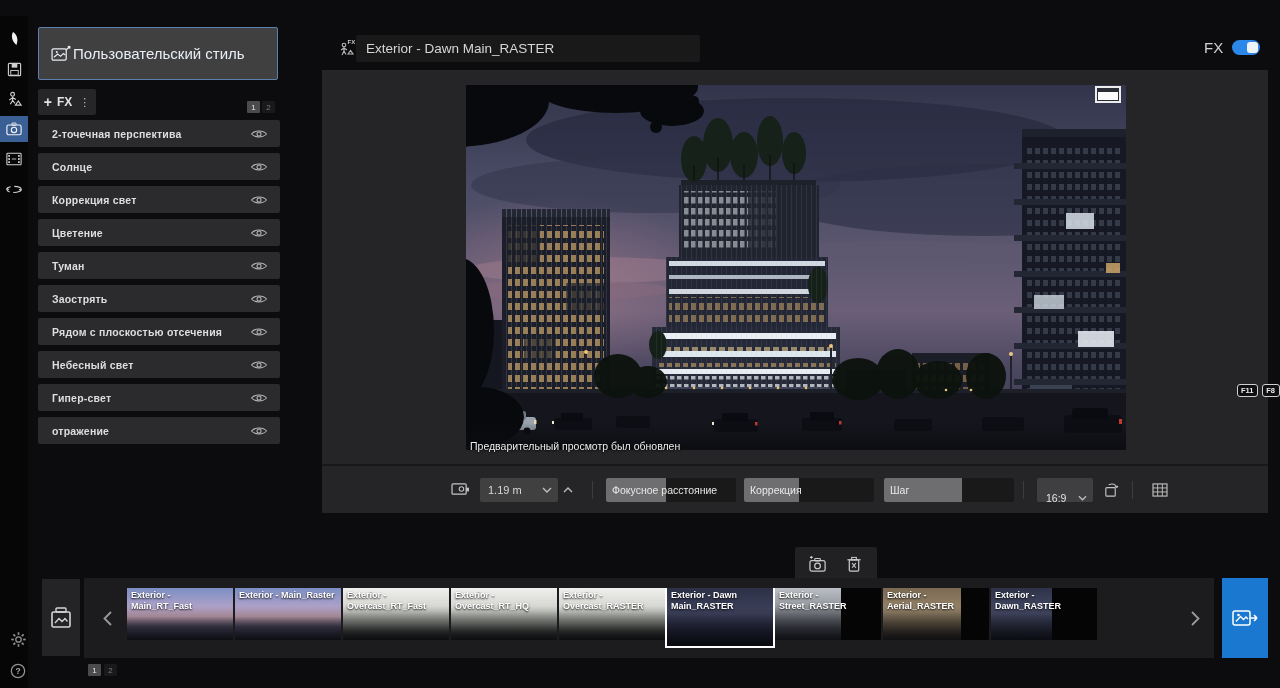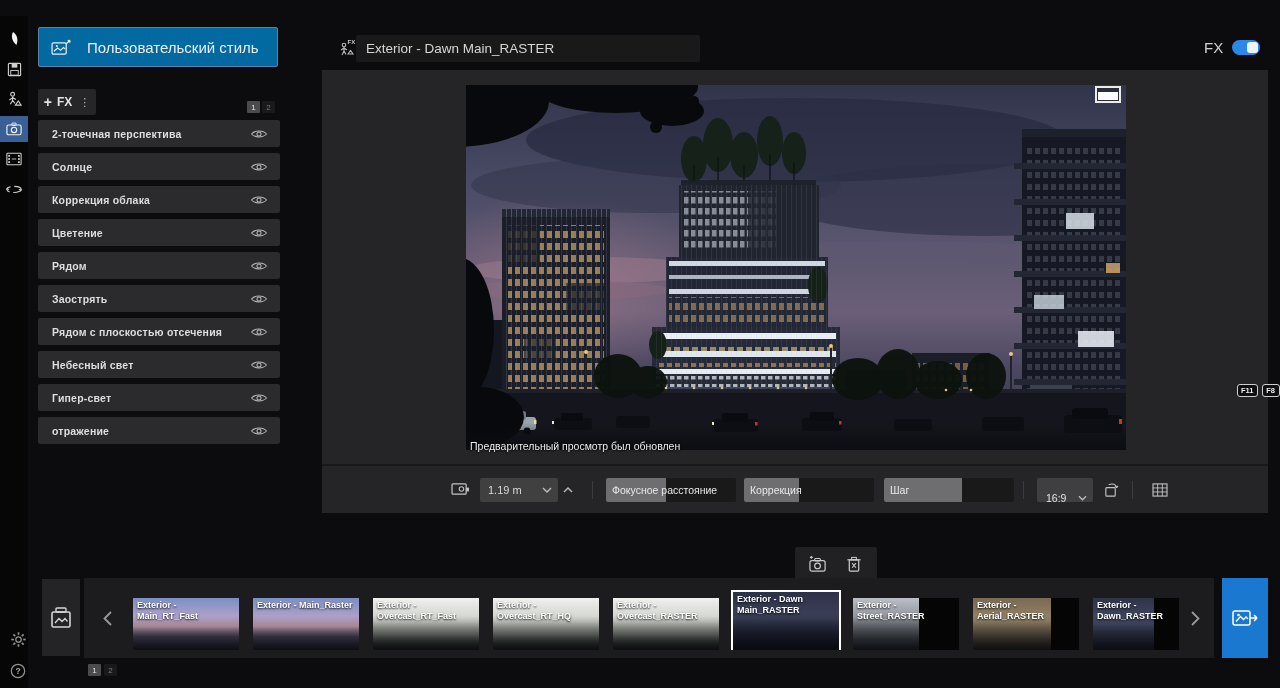--- a/index.html
+++ b/index.html
@@ -15,21 +15,21 @@
   .tb-title { font-size:10.5px; color:#111; }
   .tb-controls { margin-left:auto; display:flex; height:100%; }
   .tb-btn { width:30px; height:16px; display:flex; align-items:center; justify-content:center; cursor:default; }
 
   
   .rail { left:0; top:16px; width:28px; height:672px; background:#060607; }
   .rail-item { width:28px; height:26px; display:flex; align-items:center; justify-content:center; margin-bottom:4px; }
   .rail-item.active { background:#3a5f95; }
 
   
-  .style-btn { left:38px; top:27px; width:240px; height:40px; background:#0369a1; border:1px solid #5d7fae; border-radius:2px; display:flex; align-items:center; gap:15px; padding-left:12px; cursor:pointer; }
+  .style-btn { left:38px; top:27px; width:240px; height:53px; background:#404040; border:1px solid #5d7fae; border-radius:2px; display:flex; align-items:center; gap:1px; padding-left:12px; cursor:pointer; }
   .style-btn span { font-size:15px; color:#e9eef6; }
   .fx-add { left:38px; top:89px; width:58px; height:26px; background:#262628; border-radius:2px; display:flex; align-items:center; justify-content:center; gap:5px; color:#e2e2e2; cursor:pointer; }
   .fx-add .plus { font-size:14px; font-weight:bold; line-height:1; }
   .fx-add .fxl { font-size:12px; font-weight:bold; }
   .fx-add .dots { font-size:11px; color:#bdbdbd; margin-left:2px; }
   .pages-top { left:247px; top:101px; display:flex; gap:2px; }
   .page-chip { width:13px; height:12px; display:flex; align-items:center; justify-content:center; font-size:8px; border-radius:1px; cursor:pointer; }
   .page-chip.on { background:#4b4b4d; color:#e6e6e6; }
   .page-chip.off { background:#19191b; color:#7b7b7b; }
   .fx-list { left:38px; top:120px; width:242px; display:flex; flex-direction:column; gap:6px; }
@@ -75,21 +75,21 @@
 
   
   .cam-actions { left:795px; top:547px; width:82px; height:34px; background:#212123; border-radius:2px; display:flex; align-items:center; justify-content:space-evenly; }
   .cam-actions .btn { width:28px; height:28px; display:flex; align-items:center; justify-content:center; cursor:pointer; }
 
   
   .photoset-box { left:42px; top:579px; width:38px; height:77px; background:#242427; display:flex; align-items:center; justify-content:center; cursor:pointer; }
   .strip { left:84px; top:578px; width:1130px; height:80px; background:#1c1c1e; }
   .strip .chev { position:absolute; top:26px; width:22px; height:28px; display:flex; align-items:center; justify-content:center; cursor:pointer; }
   .chev-left { left:12px; } .chev-right { left:1100px; }
-  .thumbs { position:absolute; left:49px; top:10px; width:1046px; height:62px; display:flex; align-items:flex-end; overflow:hidden;gap:12px; }
+  .thumbs { position:absolute; left:43px; top:10px; width:1046px; height:62px; display:flex; align-items:flex-start; overflow:hidden; }
   .thumb { flex:0 0 auto; width:106px; height:52px; margin-right:2px; background:#050506; position:relative; overflow:hidden; cursor:pointer; }
   .thumb.selected { height:58px; outline:2px solid #fff; z-index:2; }
   .thumb-img { position:absolute; top:0; bottom:0; left:0; width:100%; }
   .thumb-img::after { content:""; position:absolute; inset:0; background:linear-gradient(180deg, rgba(0,0,0,0) 35%, rgba(8,9,14,.78) 100%); }
   .thumb-img.day { background:linear-gradient(180deg,#7b8fc4 0%,#b1a2c8 38%,#d2adbc 55%,#57516a 74%,#23242e 100%); }
   .thumb-img.overcast { background:linear-gradient(180deg,#f0f0ee 0%,#ced0ca 45%,#8b8e85 70%,#3c3f39 88%,#1e201c 100%); }
   .thumb-img.dusk { background:linear-gradient(180deg,#2c3147 0%,#3d415b 45%,#23253a 72%,#101219 100%); }
   .thumb-img.street { background:linear-gradient(180deg,#bcc0c6 0%,#8d9298 40%,#55595f 72%,#26282e 100%); width:62%; }
   .thumb-img.aerial { background:linear-gradient(180deg,#7a6a52 0%,#97856a 45%,#6a5c46 72%,#2e2820 100%); width:74%; }
   .thumb-img.dawn { background:linear-gradient(180deg,#2e3349 0%,#474c68 50%,#1a1c29 100%); width:58%; }
@@ -186,37 +186,37 @@
       <div class="fx-row">
         <span class="lbl">Солнце</span>
         <svg width="18" height="12" viewBox="0 0 24 16">
           <path d="M2 8 C6.5 2.8 17.5 2.8 22 8 C17.5 13.2 6.5 13.2 2 8 Z" fill="none" stroke="#b5b5b5" stroke-width="1.4"></path>
           <circle cx="12" cy="8" r="2.7" fill="none" stroke="#b5b5b5" stroke-width="1.4"></circle>
         </svg>
       </div>
 
 
       <div class="fx-row">
-        <span class="lbl">Коррекция облака</span>
+        <span class="lbl">Коррекция свет</span>
         <svg width="18" height="12" viewBox="0 0 24 16">
           <path d="M2 8 C6.5 2.8 17.5 2.8 22 8 C17.5 13.2 6.5 13.2 2 8 Z" fill="none" stroke="#b5b5b5" stroke-width="1.4"></path>
           <circle cx="12" cy="8" r="2.7" fill="none" stroke="#b5b5b5" stroke-width="1.4"></circle>
         </svg>
       </div>
 
       <div class="fx-row">
         <span class="lbl">Цветение</span>
         <svg width="18" height="12" viewBox="0 0 24 16">
           <path d="M2 8 C6.5 2.8 17.5 2.8 22 8 C17.5 13.2 6.5 13.2 2 8 Z" fill="none" stroke="#b5b5b5" stroke-width="1.4"></path>
           <circle cx="12" cy="8" r="2.7" fill="none" stroke="#b5b5b5" stroke-width="1.4"></circle>
         </svg>
       </div>
 
       <div class="fx-row">
-        <span class="lbl">Рядом</span>
+        <span class="lbl">Туман</span>
         <svg width="18" height="12" viewBox="0 0 24 16">
           <path d="M2 8 C6.5 2.8 17.5 2.8 22 8 C17.5 13.2 6.5 13.2 2 8 Z" fill="none" stroke="#b5b5b5" stroke-width="1.4"></path>
           <circle cx="12" cy="8" r="2.7" fill="none" stroke="#b5b5b5" stroke-width="1.4"></circle>
         </svg>
       </div>
 
       <div class="fx-row">
         <span class="lbl">Заострять</span>
         <svg width="18" height="12" viewBox="0 0 24 16">
           <path d="M2 8 C6.5 2.8 17.5 2.8 22 8 C17.5 13.2 6.5 13.2 2 8 Z" fill="none" stroke="#b5b5b5" stroke-width="1.4"></path>

